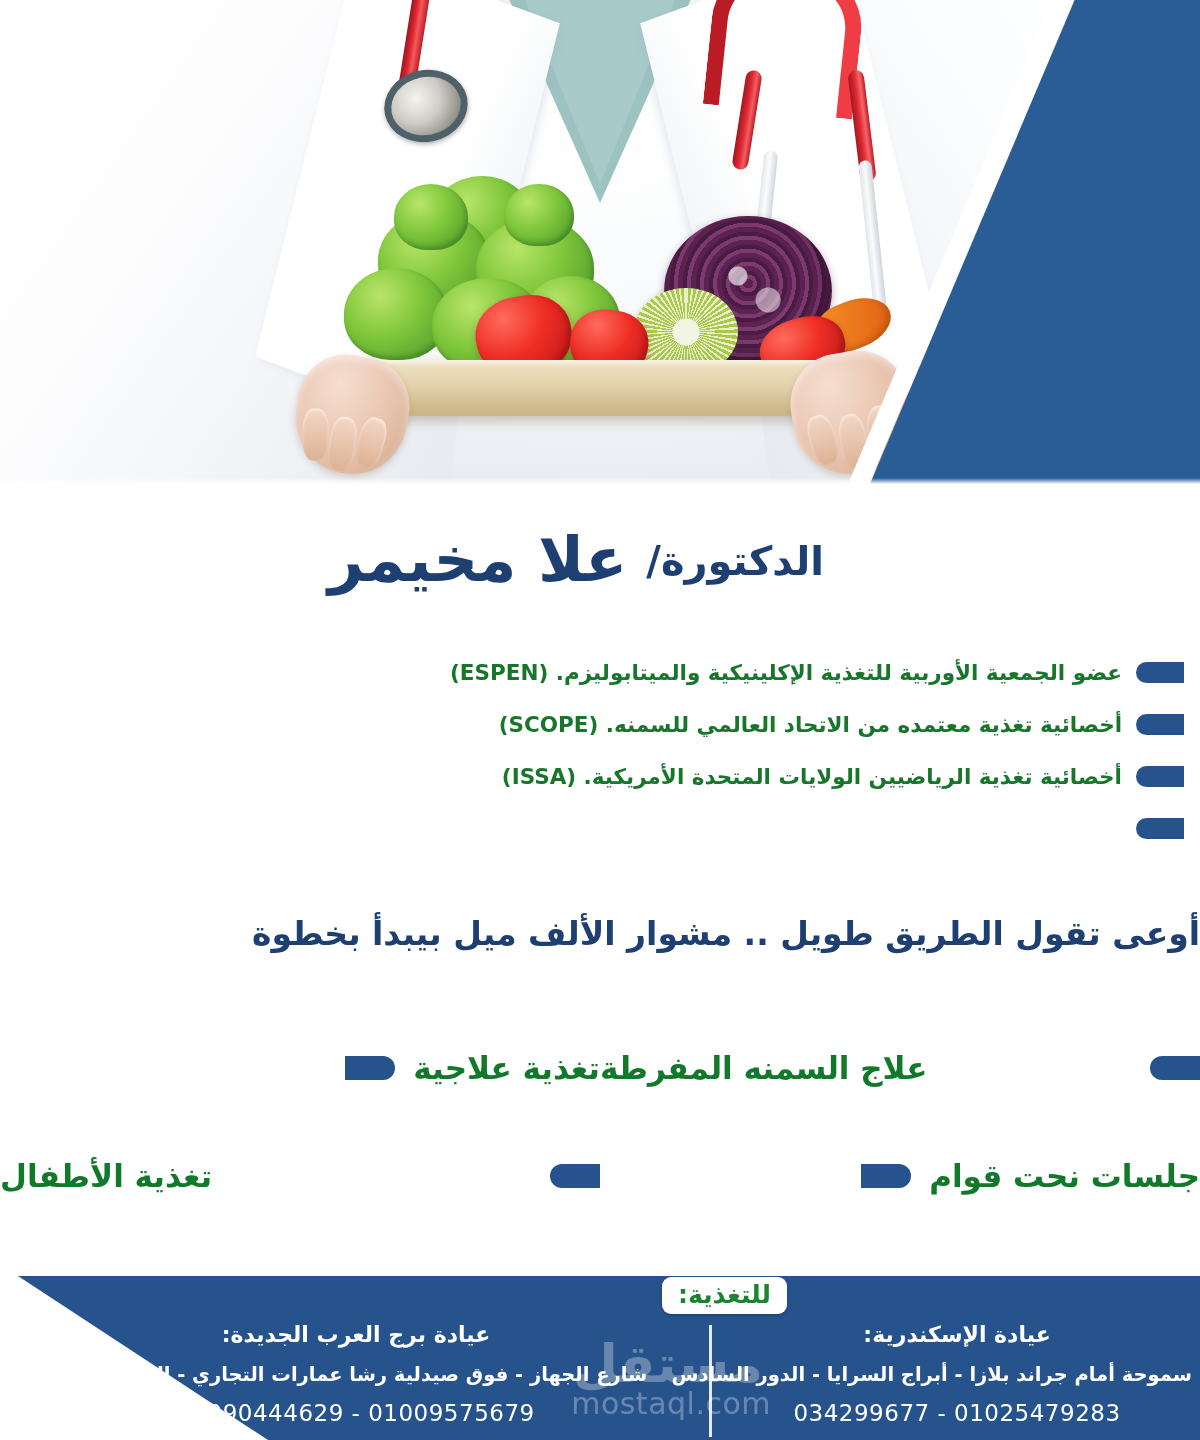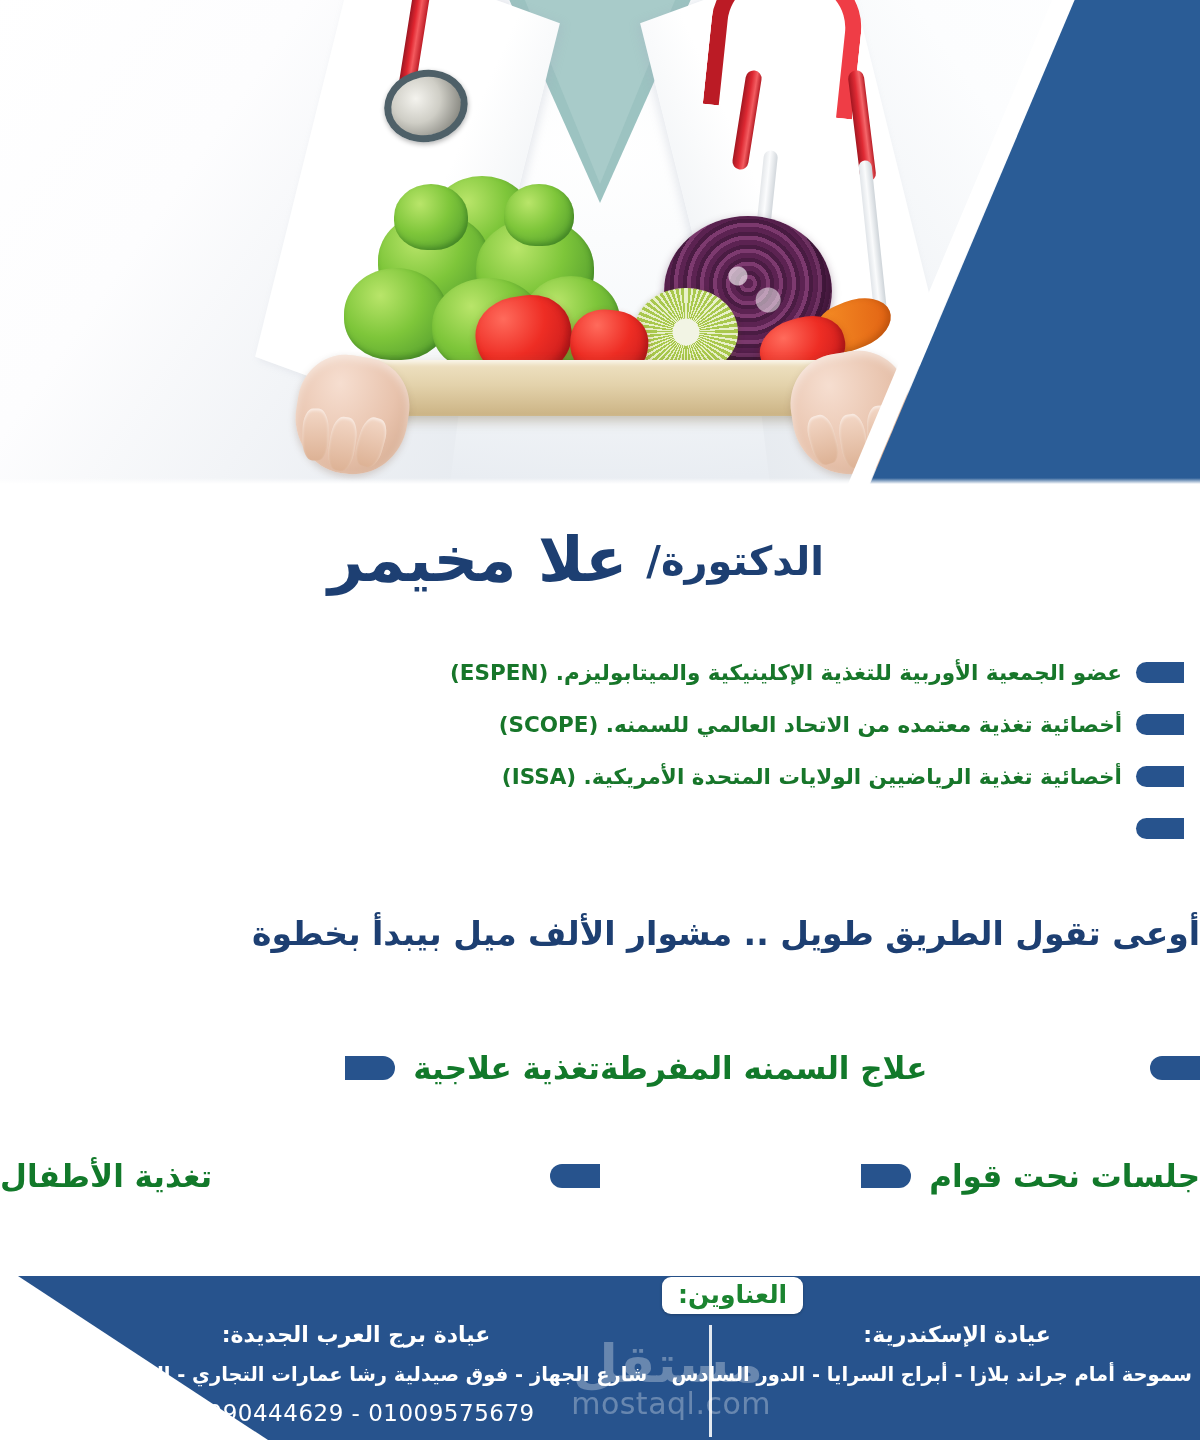--- a/index.html
+++ b/index.html
@@ -309,23 +309,24 @@
   <div class="wm">
     <div class="wm-ar">مستقل</div>
     <div class="wm-en">mostaql.com</div>
   </div>
 
   <div class="footer-divider"></div>
 
   <div class="clinic clinic-alex">
     <div class="clinic-title">عيادة الإسكندرية:</div>
     <div class="clinic-addr">سموحة أمام جراند بلازا - أبراج السرايا - الدور السادس</div>
+    <div class="clinic-phones">034299677 - 01025479283</div>
   </div>
 
   <div class="clinic clinic-borg">
     <div class="clinic-title">عيادة برج العرب الجديدة:</div>
     <div class="clinic-addr">شارع الجهاز - فوق صيدلية رشا عمارات التجاري - الدور الأول</div>
     <div class="clinic-phones">01090444629 - 01009575679</div>
   </div>
 
-  <div class="addr-badge">العناوين:</div>
+  <div class="addr-badge">للتغذية:</div>
 
 </div>
 
 </body></html>

